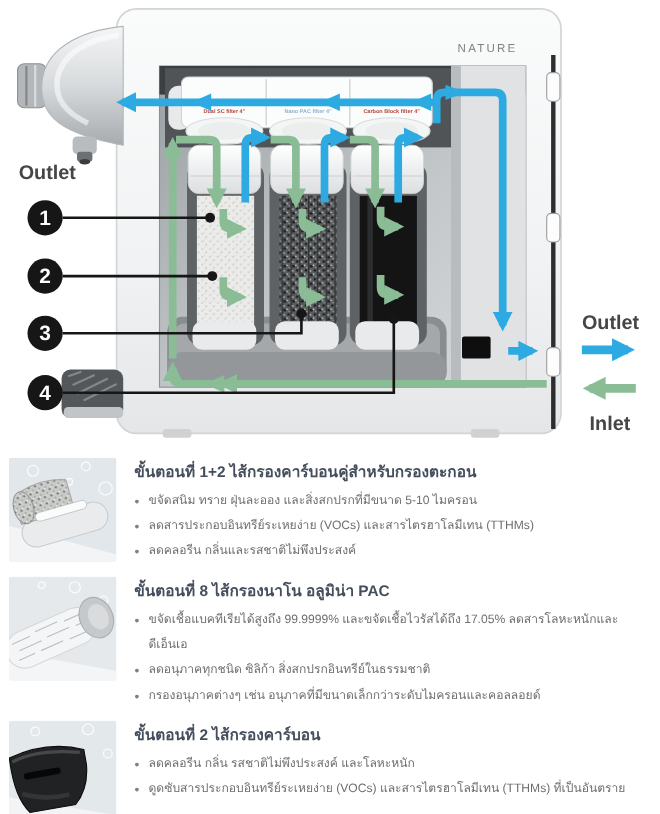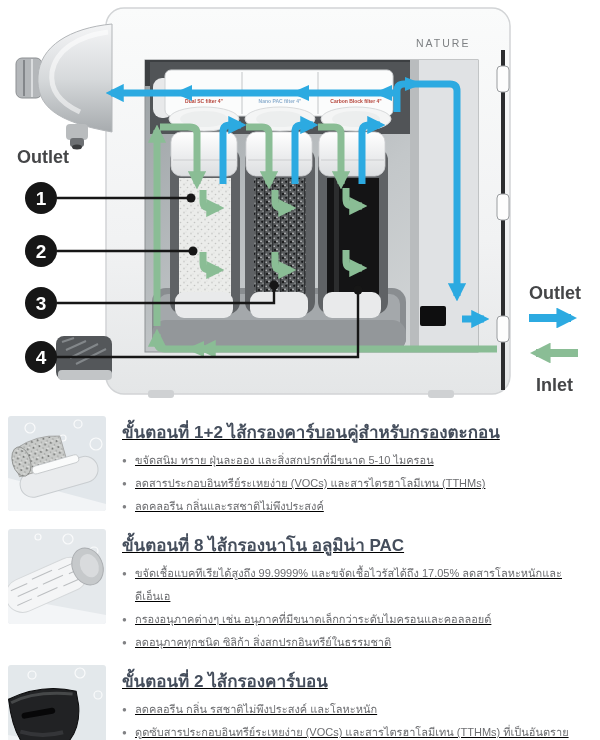--- a/index.html
+++ b/index.html
@@ -1,24 +1,24 @@
 <!DOCTYPE html>
 <html><head>
 <meta charset="utf-8">
 <style>
   html,body{margin:0;padding:0;background:#fff;}
   body{width:600px;height:740px;overflow:hidden;font-family:"Liberation Sans","DejaVu Sans",sans-serif;}
-  .page{width:600px;height:740px;position:relative;background:#fff;text-decoration:underline;}
+  .page{width:600px;height:740px;position:relative;background:#fff;}
   .diagram{width:600px;height:412px;position:relative;}
   .diagram svg{display:block;}
   .steps{padding:4px 8px 0 8px;}
   .step{display:flex;gap:16px;margin-bottom:11px;align-items:flex-start;}
   .thumb{width:98px;height:95px;flex:0 0 98px;border-radius:3px;overflow:hidden;}
   .step-text{flex:1;padding-top:2px;}
-  .step-title{font-size:17px;font-weight:bold;color:#454e5c;margin:0 0 4px 0;}
+  .step-title{font-size:14px;font-weight:bold;color:#454e5c;margin:0 0 4px 0;}
   .step-bullets{list-style:none;margin:0;padding:0;}
   .step-bullets li{font-size:11px;color:#6d6e71;line-height:23px;position:relative;padding-left:13px;}
   .step-bullets li::before{content:"\25CF";position:absolute;left:0;top:0;font-size:8px;color:#808184;}
 </style>
 </head>
 <body>
 
 <div class="page">
 
   <div class="diagram">
@@ -294,22 +294,22 @@
             </g>
             <ellipse cx="82" cy="51" rx="15" ry="19" fill="#c6c9cb" stroke="#aaadb0" stroke-width="1"></ellipse>
             <ellipse cx="84" cy="51" rx="9" ry="12" fill="#d9dbdd"></ellipse>
           </g>
         </svg>
       </div>
       <div class="step-text">
         <h3 class="step-title">ขั้นตอนที่ 8 ไส้กรองนาโน อลูมิน่า PAC</h3>
         <ul class="step-bullets">
           <li>ขจัดเชื้อแบคทีเรียได้สูงถึง 99.9999% และขจัดเชื้อไวรัสได้ถึง 17.05% ลดสารโลหะหนักและดีเอ็นเอ</li>
+          <li>ลดอนุภาคทุกชนิด ซิลิก้า สิ่งสกปรกอินทรีย์ในธรรมชาติ</li>
           <li>กรองอนุภาคต่างๆ เช่น อนุภาคที่มีขนาดเล็กกว่าระดับไมครอนและคอลลอยด์</li>
-          <li>ลดอนุภาคทุกชนิด ซิลิก้า สิ่งสกปรกอินทรีย์ในธรรมชาติ</li>
         </ul>
       </div>
     </div>
 
     <div class="step">
       <div class="thumb">
         <svg width="98" height="95" viewBox="0 0 98 95">
           <rect width="98" height="95" fill="#e3e8eb"></rect>
           <polygon points="0,95 0,70 98,86 98,95" fill="#f2f4f6"></polygon>
           <g fill="none" stroke="#ffffff" stroke-width="1.2" opacity="0.8">

